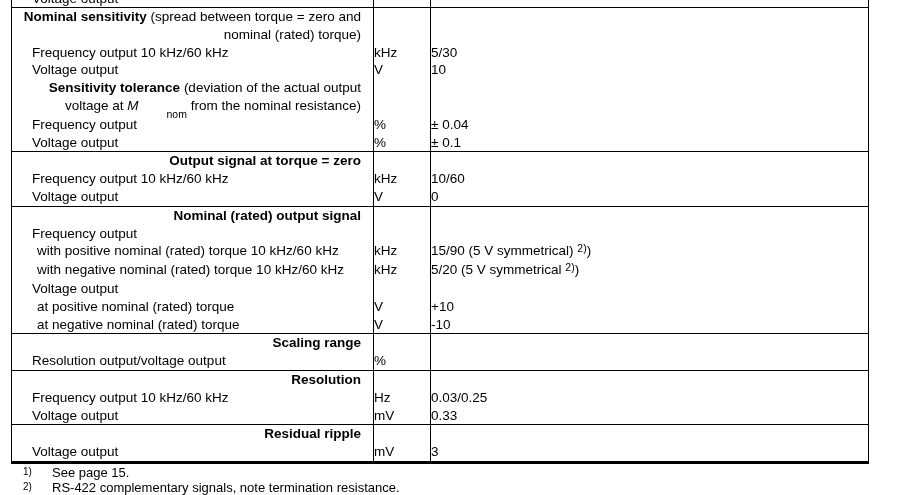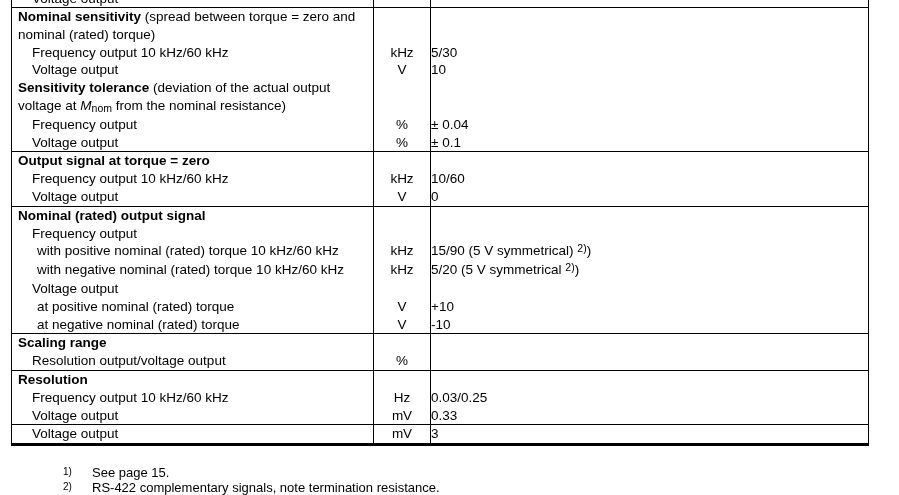--- a/index.html
+++ b/index.html
@@ -7,32 +7,32 @@
     position:relative;width:899px;height:495px;background:#ffffff;overflow:hidden;
     font-family:"Liberation Sans","DejaVu Sans",sans-serif;font-size:13.5px;color:#000;
   }
   .spec-table{
     position:absolute;left:11px;top:0;width:858px;box-sizing:border-box;
     border-left:1.5px solid #000;border-right:1.5px solid #000;border-bottom:3px solid #000;
   }
   .section{border-top:1.5px solid #000;}
   .row{display:flex;line-height:17.8px;}
   .cell-label{width:362px;box-sizing:border-box;border-right:1.5px solid #000;padding-right:12px;}
-  .cell-unit{width:57px;box-sizing:border-box;border-right:1.5px solid #000;text-align:center;}
+  .cell-unit{width:57px;box-sizing:border-box;border-right:1.5px solid #000;}
   .cell-value{flex:1;text-align:left;}
-  .ind0{padding-left:6px;}
+  .ind0{padding-left:6px;text-align:right;}
   .ind1{padding-left:20px;}
   .ind2{padding-left:25px;}
   .b{font-weight:700;}
   .i{font-style:italic;}
-  .sub{font-size:10.5px;position:relative;top:2px;}
+  .sub{font-size:10.5px;position:relative;top:8px;margin-left:28px;}
   .sup{font-size:10.5px;position:relative;top:-3.5px;}
   .partial-row{height:7px;overflow:hidden;}
   .partial-row .clip-inner{margin-top:-10.5px;}
-  .footnotes{position:absolute;left:23px;top:466px;font-size:13px;line-height:13.5px;margin-left:40px;}
+  .footnotes{position:absolute;left:23px;top:466px;font-size:13px;line-height:13.5px;}
   .fn-line{white-space:nowrap;}
   .fn-marker{display:inline-block;width:29px;font-size:10px;position:relative;top:-2px;}
 </style>
 </head>
 <body>
 
 <div class="page">
   <div class="spec-table">
     <div class="row partial-row">
       <div class="cell-label ind1">
@@ -151,20 +151,21 @@
             <div class="cell-value"><span>0.03/0.25</span></div>
           </div>
           <div class="row">
             <div class="cell-label ind1"><span>Voltage output</span></div>
             <div class="cell-unit">mV</div>
             <div class="cell-value"><span>0.33</span></div>
           </div>
         </div>
         <div class="section">
           <div class="row">
+            <div class="cell-label ind0"><span class="b">Residual ripple</span></div>
             <div class="cell-unit"></div>
             <div class="cell-value"></div>
           </div>
           <div class="row">
             <div class="cell-label ind1"><span>Voltage output</span></div>
             <div class="cell-unit">mV</div>
             <div class="cell-value"><span>3</span></div>
           </div>
         </div>
       </div>

